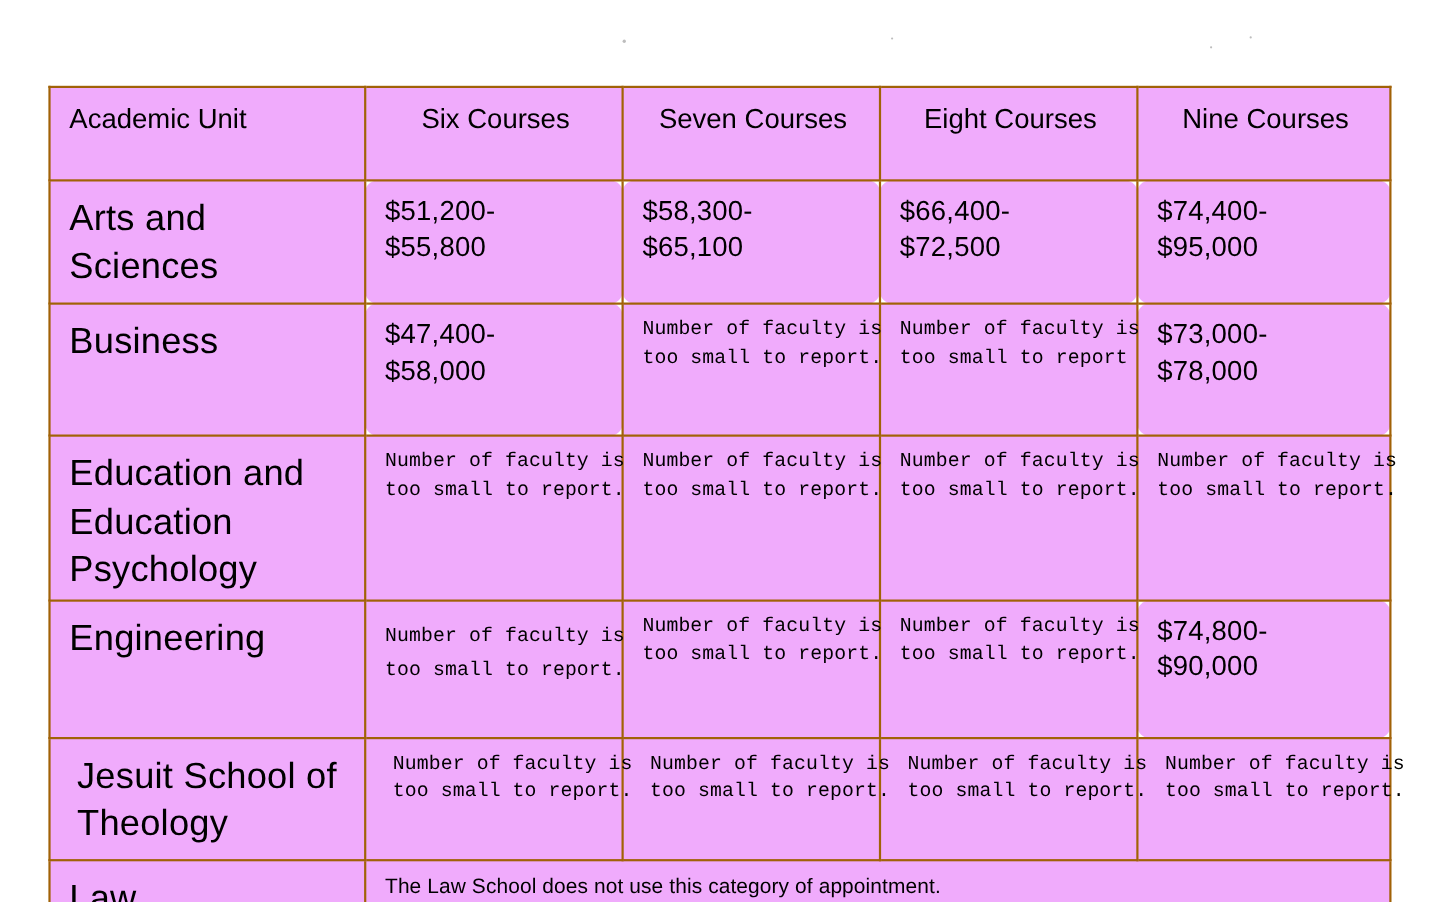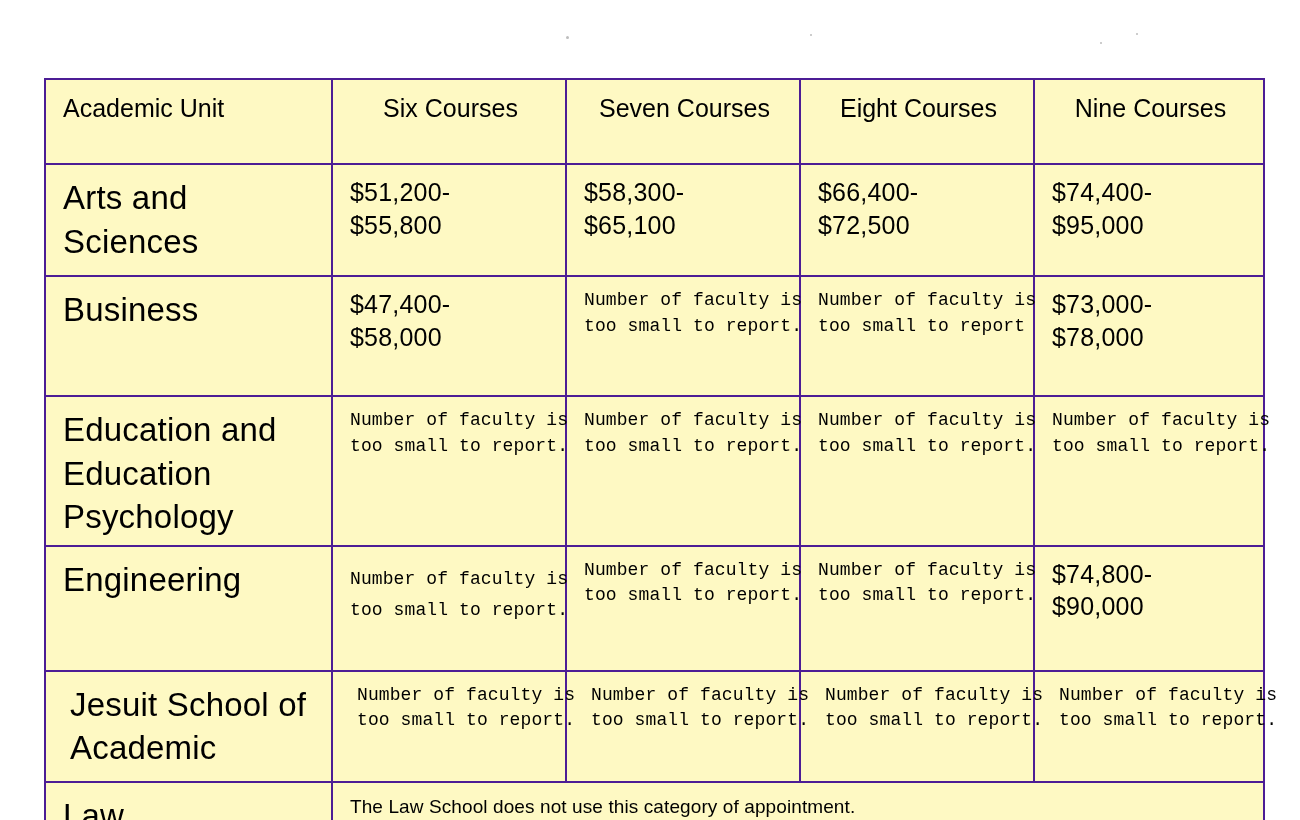--- a/index.html
+++ b/index.html
@@ -34,24 +34,24 @@
 
   table.salary-table {
     border-collapse: collapse;
     table-layout: fixed;
     width: 1219px;
     height: 662px;
     background: #ffffff;
   }
 
   table.salary-table td {
-    border: 2px solid #4c1d95;
+    border: 2px solid #a16207;
     vertical-align: top;
     padding: 11px 14px 6px 17px;
-    background: #fef9c3;
+    background: #f0abfc;
   }
 
   
   col.c0 { width: 287px; }
   col.c1 { width: 234px; }
   col.c2 { width: 234px; }
   col.c3 { width: 234px; }
   col.c4 { width: 230px; }
 
   
@@ -74,20 +74,21 @@
     padding-top: 13px;
     letter-spacing: 0.2px;
   }
 
   
   td.range-cell {
     font-size: 25px;
     line-height: 1.30;
     padding-top: 13px;
     letter-spacing: 0.2px;
+    border-radius: 11px;
   }
 
   
   td.note-cell {
     font-size: 18px;
     line-height: 1.42;
     padding-top: 18px;
     padding-left: 15px;
     letter-spacing: 0.1px;
     font-family: Liberation Mono, monospace;
@@ -226,21 +227,21 @@
         </td>
         <td class="range-cell">
           <span class="nowrap-line">$74,800-</span>
           <span class="nowrap-line">$90,000</span>
         </td>
       </tr>
 
       <tr class="r-4">
         <td class="unit-cell">
           <span class="nowrap-line">Jesuit School of</span>
-          <span class="nowrap-line">Academic</span>
+          <span class="nowrap-line">Theology</span>
         </td>
         <td class="note-cell">
           <span class="nowrap-line">Number of faculty is</span>
           <span class="nowrap-line">too small to report.</span>
         </td>
         <td class="note-cell">
           <span class="nowrap-line">Number of faculty is</span>
           <span class="nowrap-line">too small to report.</span>
         </td>
         <td class="note-cell">

